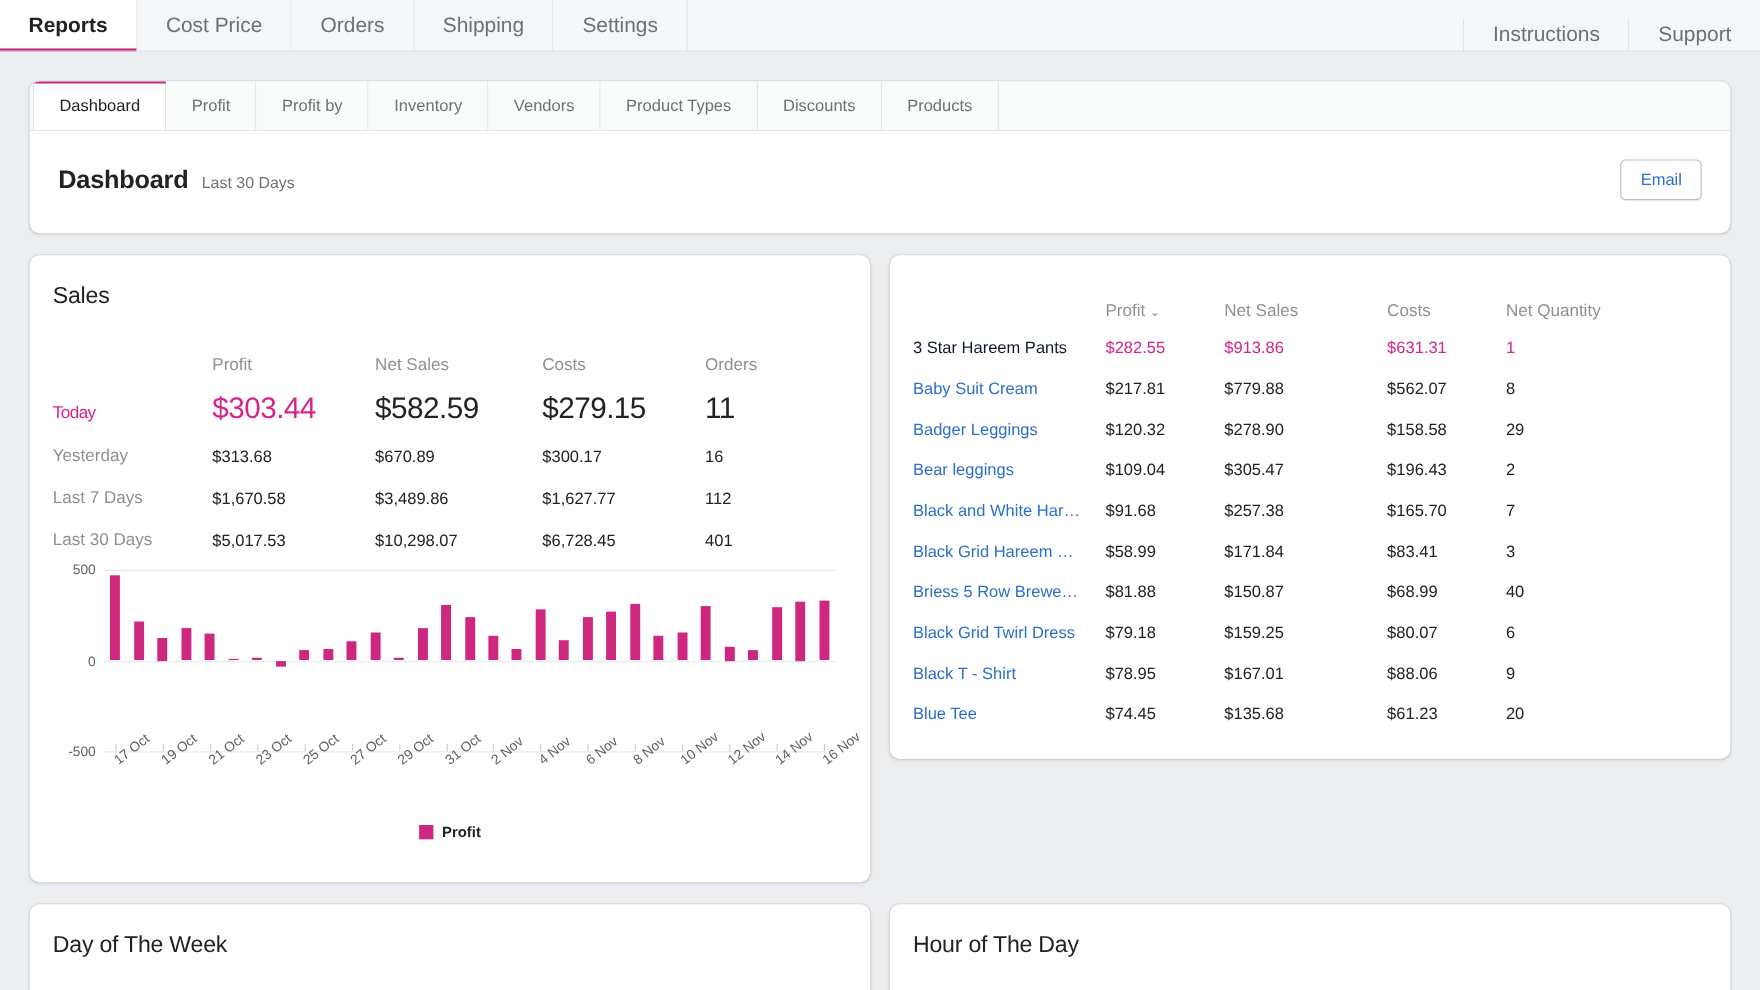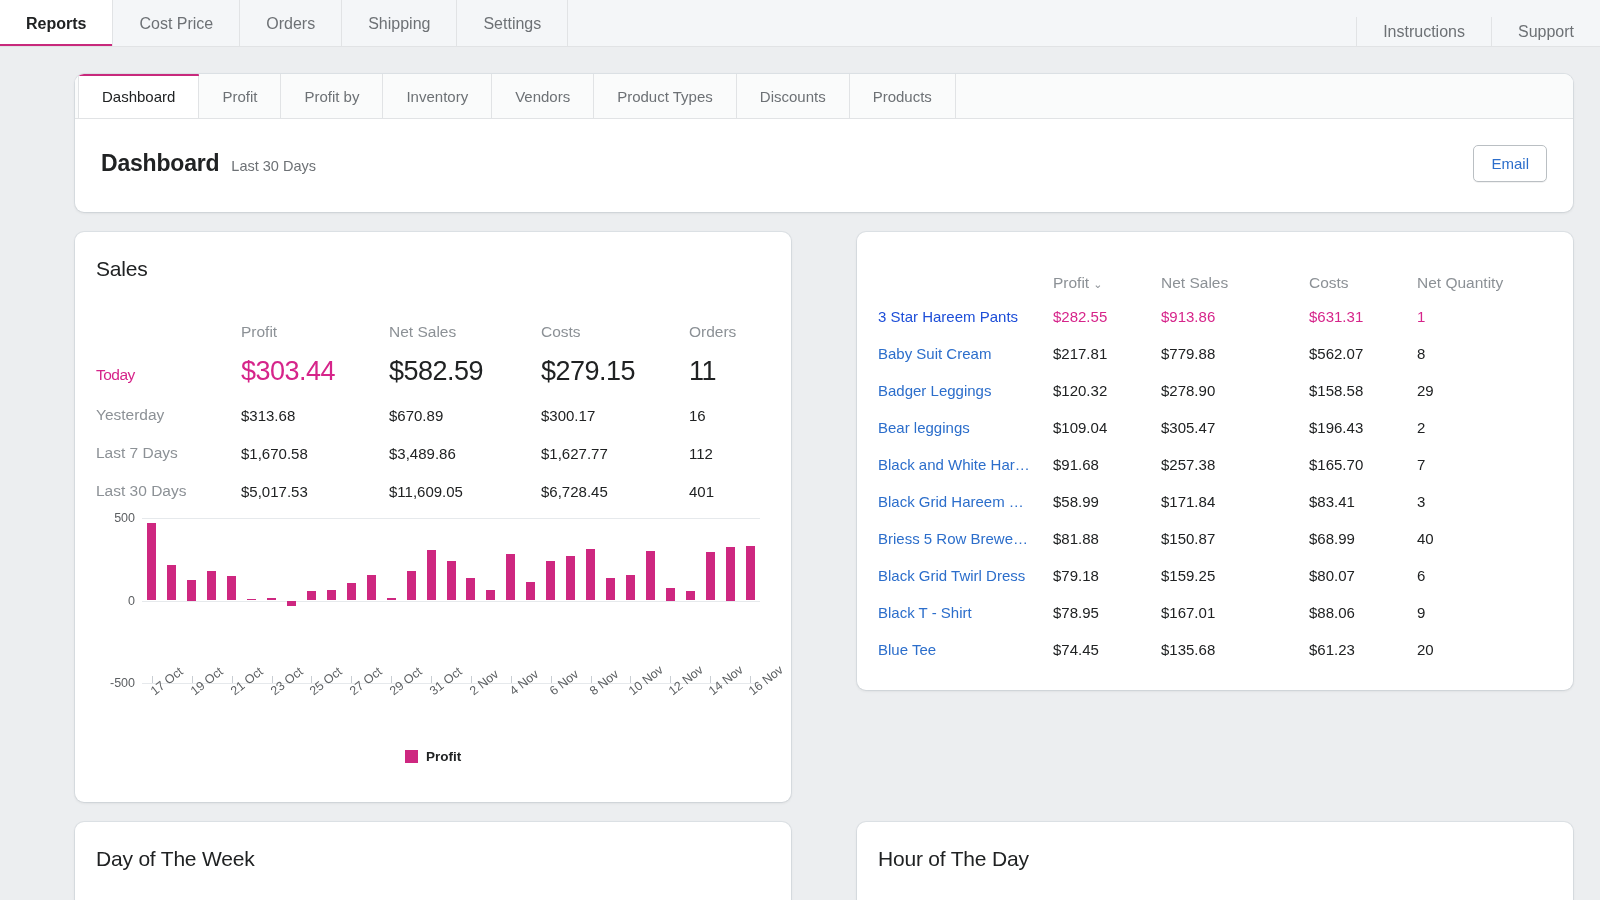--- a/index.html
+++ b/index.html
@@ -22,21 +22,21 @@
   .appbar::after{
     content:""; position:absolute; left:0; right:0; bottom:0; height:1px;
     background:#e1e3e5;
   }
   .appbar-left { display:flex; align-items:stretch; }
   .appbar-spacer { flex:1 1 auto; }
   .appbar-right { display:flex; align-items:stretch;margin-top:17px; }
   .apptab {
     display:flex; align-items:center; justify-content:center;
     padding: 0 26px;
-    font-size: 16px;
+    font-size: 19px;
     color: #6d7175;
     background: #f4f6f8;
     border-right: 1px solid #e1e3e5;
     position: relative;
     white-space: nowrap;
     cursor: pointer;
   }
   .apptab.first { border-left: none; }
   .apptab.active {
     background: #ffffff;
@@ -50,21 +50,20 @@
   }
   .apptab.rt { border-right:none; border-left:1px solid #e1e3e5; }
 
   
   .page { padding: 27px 27px 0 27px; }
 
   .card {
     background:#fff;
     border-radius: 9px;
     box-shadow: 0 0 0 1px rgba(6,44,82,.06), 0 1px 3px rgba(64,66,69,.12);
-    margin-left: 48px;
   }
 
   
   .header-card { margin-bottom: 20px; overflow: hidden; }
   .sectiontabs {
     display:flex;
     background:#fafbfb;
     border-bottom:1px solid #e1e3e5;
     padding-left: 3px;
   }
@@ -171,21 +170,21 @@
   .legend-label{ font-size:13.5px; color:#202223; font-weight:700; }
 
   
   .tp-card table.t th:first-child,
   .tp-card table.t td:first-child{ padding-left:21px; width:190px; }
   .tp-card th.c-p{ width:108px;}
   .tp-card th.c-n{ width:148px;}
   .tp-card th.c-c{ width:108px;}
   .prod-link{ color:#2c6ecb; font-size:15px; cursor:pointer; }
   .tp-card tr.first-row td{ color:#d6248a; }
-  .tp-card tr.first-row td .prod-link{ color:#1d4ed8; }
+  .tp-card tr.first-row td .prod-link{ color:#0f172a; }
   .caret{ font-size:11px; color:#8c9196; margin-left:4px; }
   .tp-card table.t td{ padding-top:10px; padding-bottom:10px; }
   .tp-card{ padding-bottom:22px; }
 
   
   .bottomrow{ display:flex; gap:18px; }
   .bcard{ height:200px; overflow:hidden; }
 </style>
 </head>
 <body>
@@ -275,21 +274,21 @@
             <tr>
               <td><span class="rowlabel">Last 7 Days</span></td>
               <td>$1,670.58</td>
               <td>$3,489.86</td>
               <td>$1,627.77</td>
               <td>112</td>
             </tr>
             <tr>
               <td><span class="rowlabel">Last 30 Days</span></td>
               <td>$5,017.53</td>
-              <td>$11,609.05</td>
+              <td>$10,298.07</td>
               <td>$6,728.45</td>
               <td>401</td>
             </tr>
           </tbody>
         </table>
 
         <div class="chartwrap">
           <div class="chart">
             <div class="plot" id="plot">
                 <div class="gl" style="top: 0px;"></div>

